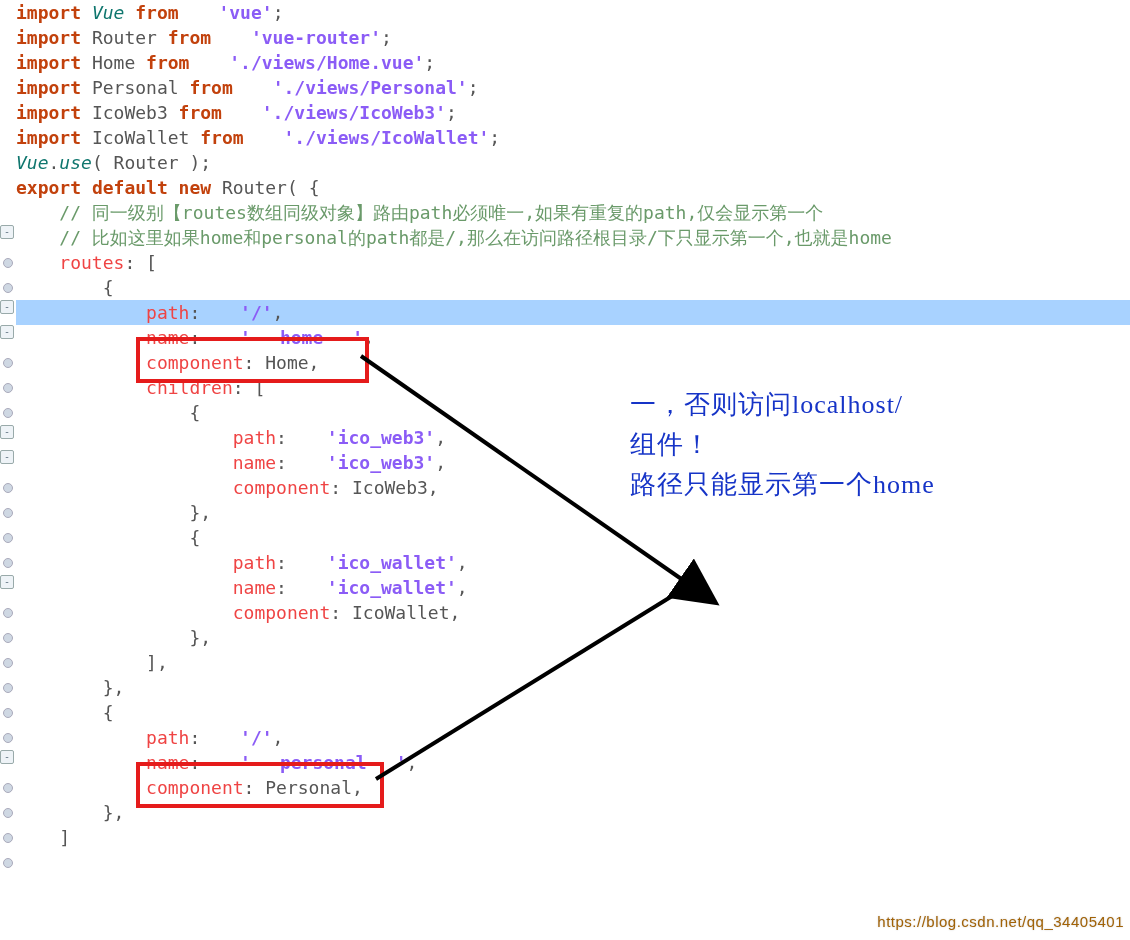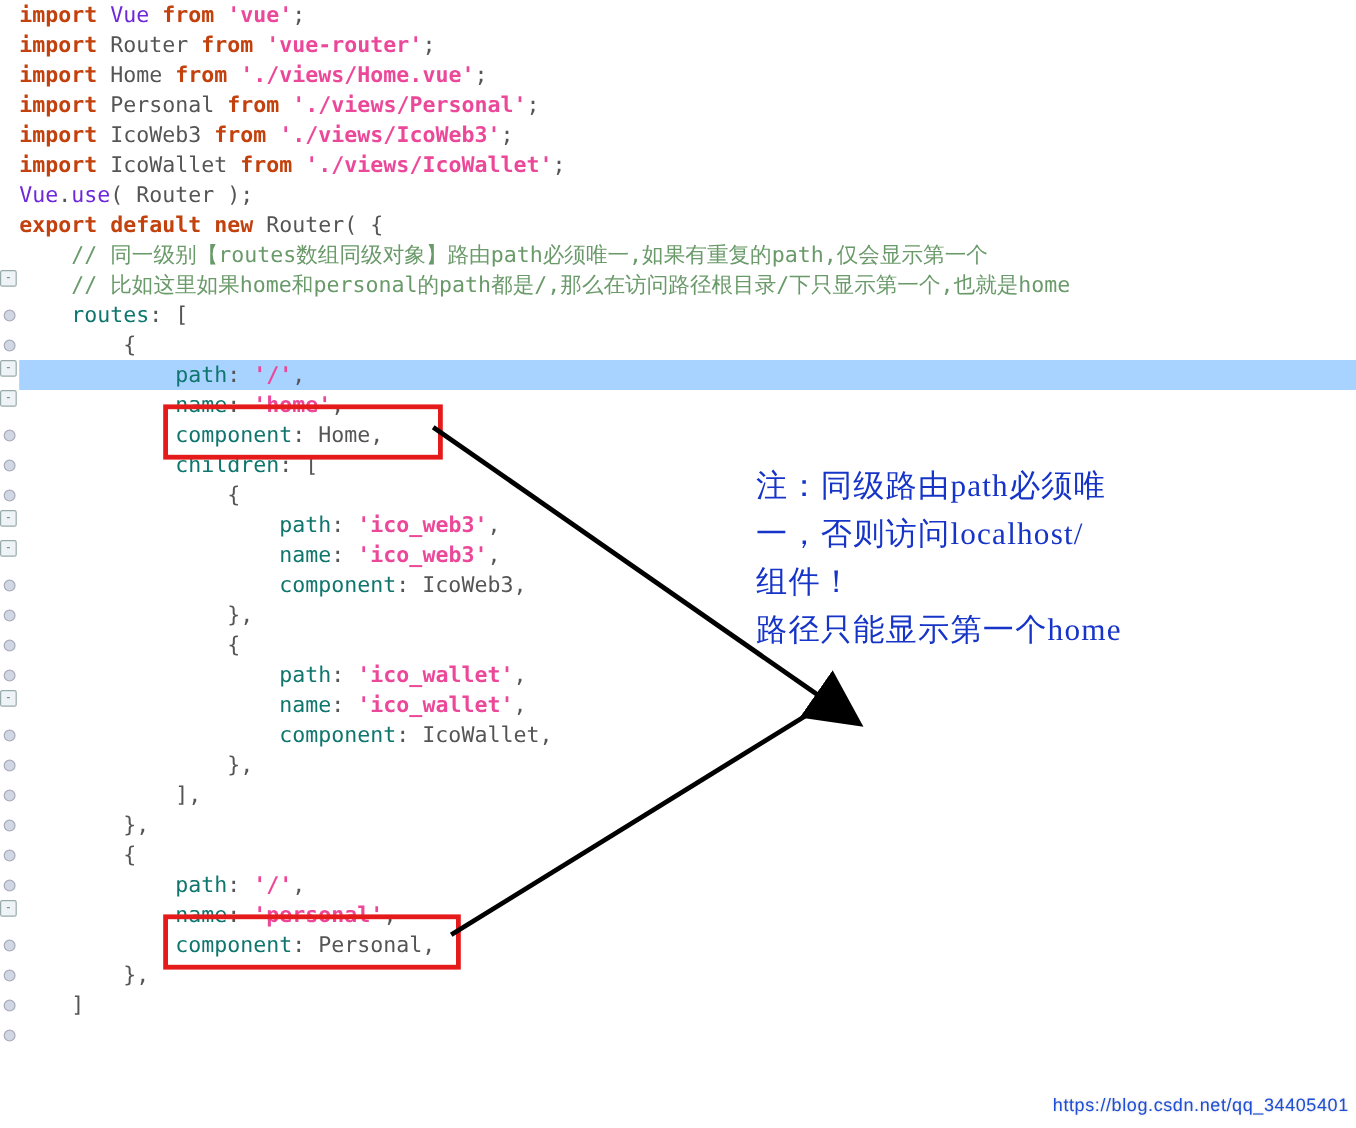--- a/index.html
+++ b/index.html
@@ -27,41 +27,41 @@
   .code{
     position:absolute;left:16px;top:0;right:0;
     white-space:pre;
   }
   .hl-line{
     position:absolute;left:16px;right:0;height:25px;
     background:#a8d2ff;z-index:0;
   }
   .line{position:relative;z-index:1;}
   .kw{color:#c2410c;font-weight:bold;}
-  .id{color:#6d28d9;}
-  .str{color:#ec4899;font-weight:bold;}
+  .id{font-style:italic;color:#0f766e;}
+  .str{color:#8b5cf6;font-weight:bold;margin-left:29px;}
   .pun{color:#555;}
-  .prop{color:#0f766e;}
+  .prop{color:#ef4444;}
   .cm{color:#6a9a6a;}
   .bold{font-weight:bold;}
 
   
   .redbox{
     position:absolute;border:4px solid #e51b1b;z-index:3;pointer-events:none;
   }
   
   .overlay{position:absolute;left:0;top:0;z-index:4;pointer-events:none;}
   
   .note{
     position:absolute;color:#1634c7;font-family:"SimSun","Songti SC",serif;
     font-size:26px;line-height:40px;z-index:5;letter-spacing:1px;
   }
   
   .watermark{
-    position:absolute;right:6px;bottom:6px;color:#1d4ed8;
+    position:absolute;right:6px;bottom:6px;color:#a16207;
     font-size:15px;font-family:sans-serif;z-index:6;letter-spacing:0.5px;
     text-shadow:0 0 2px #ccc;
   }
 </style>
 </head>
 <body>
 
 <div class="editor">
 
   <div class="gutter">
@@ -109,20 +109,19 @@
         <path d="M0,0 L12,6 L0,12 z" fill="#000"></path>
       </marker>
     </defs>
     <g id="arrow-g" stroke="#000" stroke-width="4" fill="none">
         <line x1="361" y1="356" x2="690" y2="585" marker-end="url(#ah)"></line>
         <line x1="376" y1="779" x2="690" y2="585"></line>
       </g>
   </svg>
 
   <div class="note" id="note" style="left: 630px; top: 385px;">
-      <div>注：同级路由path必须唯</div>
       <div>一，否则访问localhost/</div>
       <div>组件！</div>
       <div>路径只能显示第一个home</div>
     </div>
 
   <div class="watermark">https://blog.csdn.net/qq_34405401</div>
 </div>
 
 </body></html>

